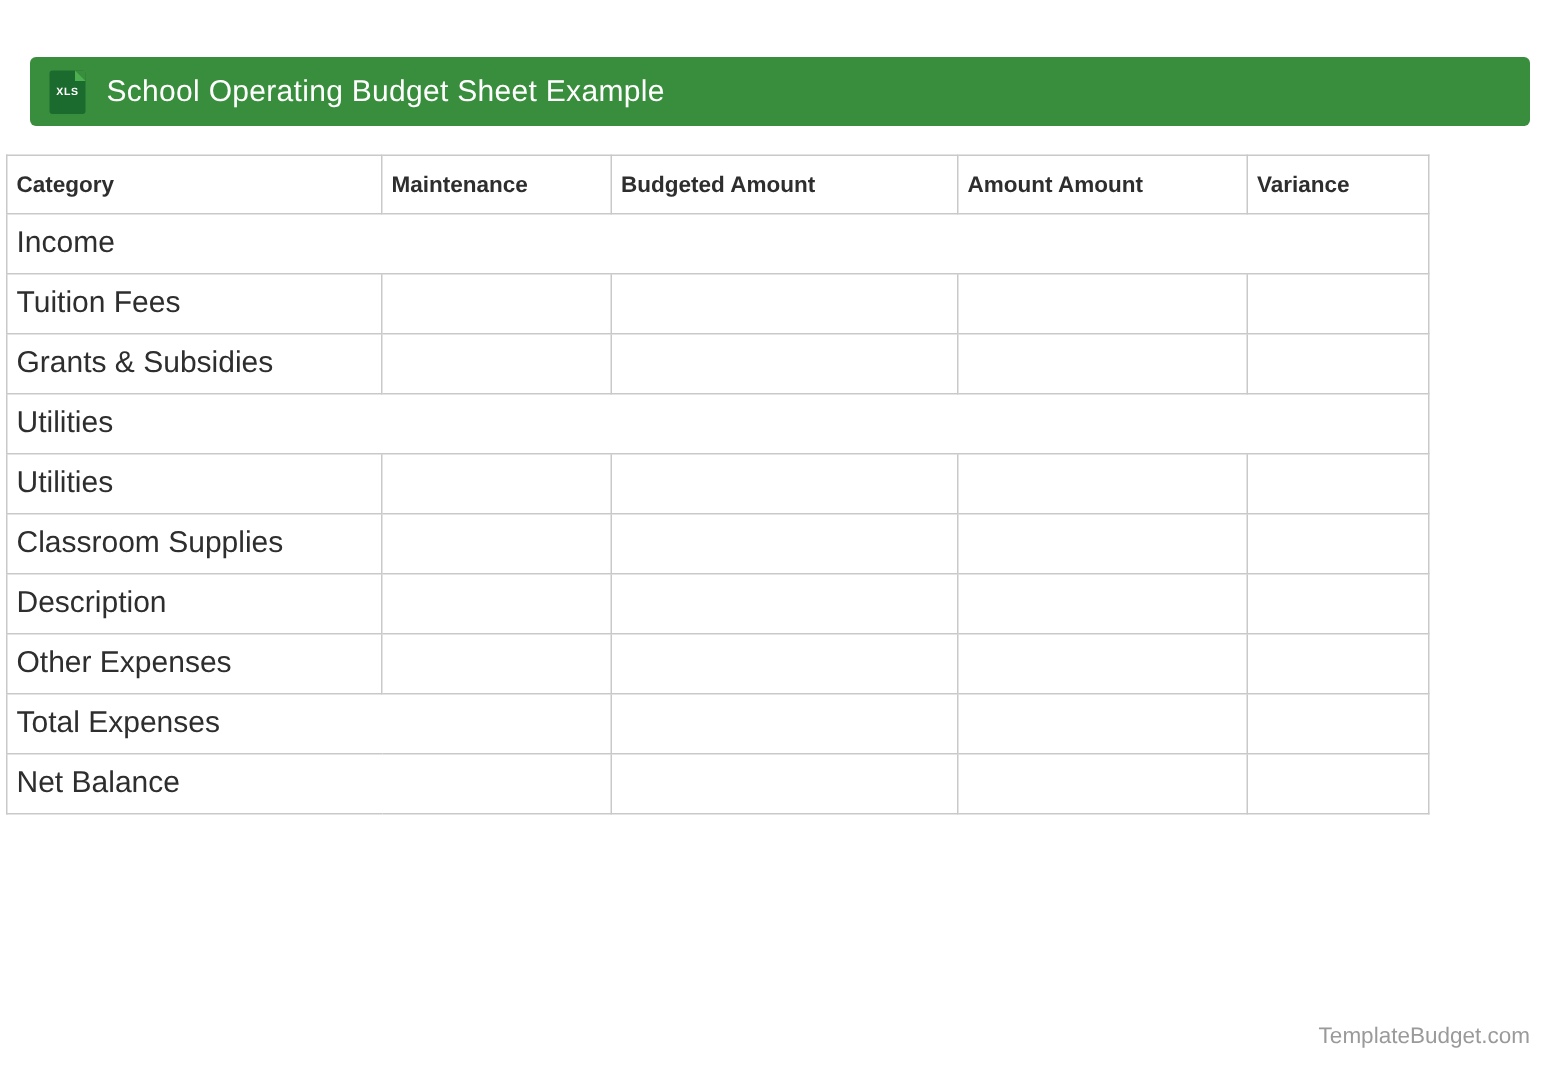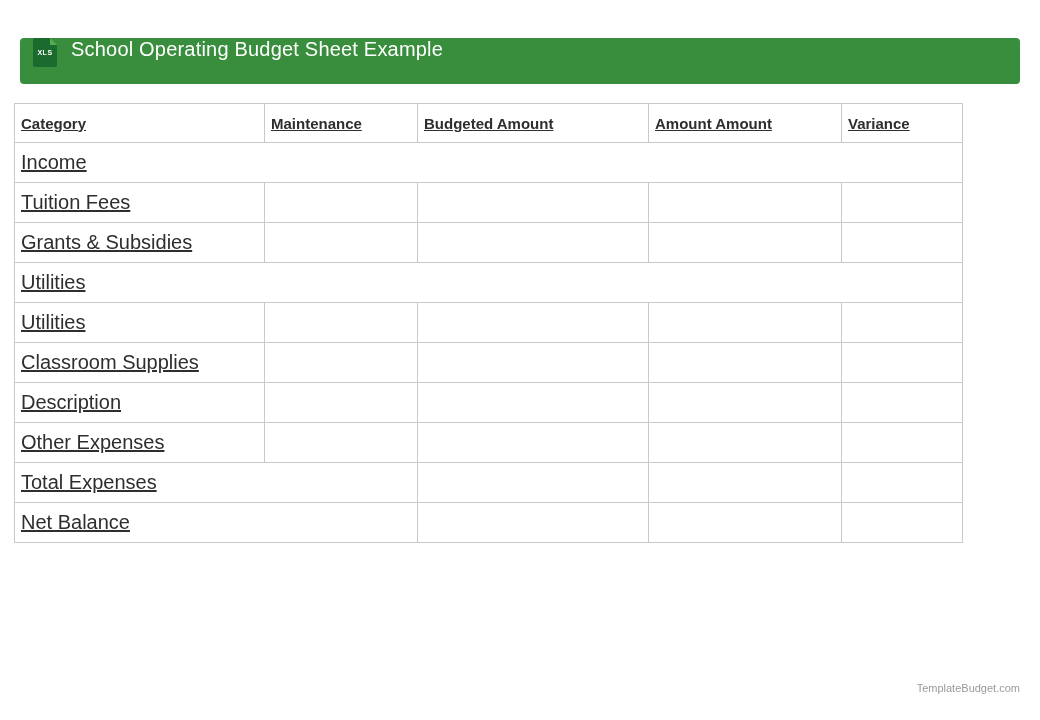--- a/index.html
+++ b/index.html
@@ -20,21 +20,21 @@
   }
   .banner {
     position: absolute;
     left: 20px;
     top: 38px;
     width: 1000px;
     height: 46px;
     background: #388e3c;
     border-radius: 4px;
     display: flex;
-    align-items: flex-start;
+    align-items: center;
     padding-left: 13px;
   }
   .xls-icon {
     position: relative;
     width: 24px;
     height: 29px;
     background: #1b6b2f;
     border-radius: 2px;
     display: flex;
     align-items: center;
@@ -59,27 +59,26 @@
   }
   .banner h1 {
     margin: 0 0 0 14px;
     font-size: 20px;
     font-weight: 500;
     color: #ffffff;
     letter-spacing: 0.2px;
   }
   table.budget {
     position: absolute;
-    left: 14px;
+    left: 4px;
     top: 103px;
     width: 948px;
     border-collapse: collapse;
     table-layout: fixed;
     font-size: 15px;
-    text-decoration: underline;
   }
   table.budget th,
   table.budget td {
     border: 1px solid #c9c9c9;
     height: 40px;
     padding: 0 8px 0 6px;
     vertical-align: middle;
     text-align: left;
     font-size: 20px;
     color: #2e2e2e;
@@ -90,21 +89,21 @@
     height: 39px;
     font-weight: bold;
     font-size: 15px;
   }
   .footer {
     position: absolute;
     left: 20px;
     top: 682px;
     width: 1000px;
     text-align: right;
-    font-size: 11px;
+    font-size: 15px;
     color: #9a9a9a;
   }
 </style>
 </head>
 <body>
 
 <div class="page">
 
   <div class="banner">
     <div class="xls-icon">

